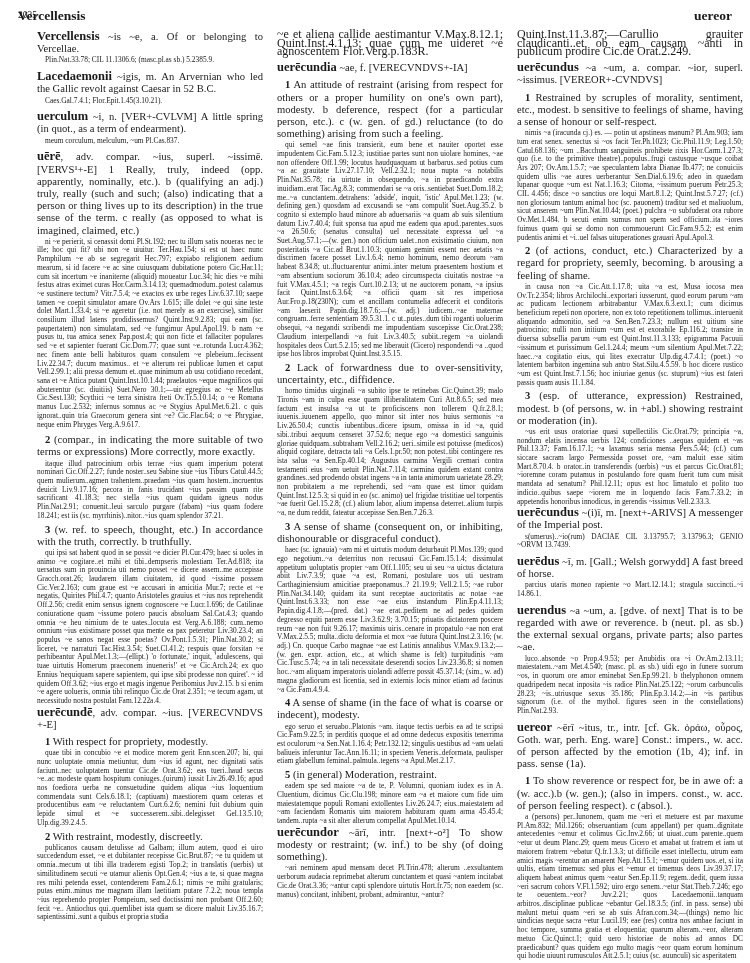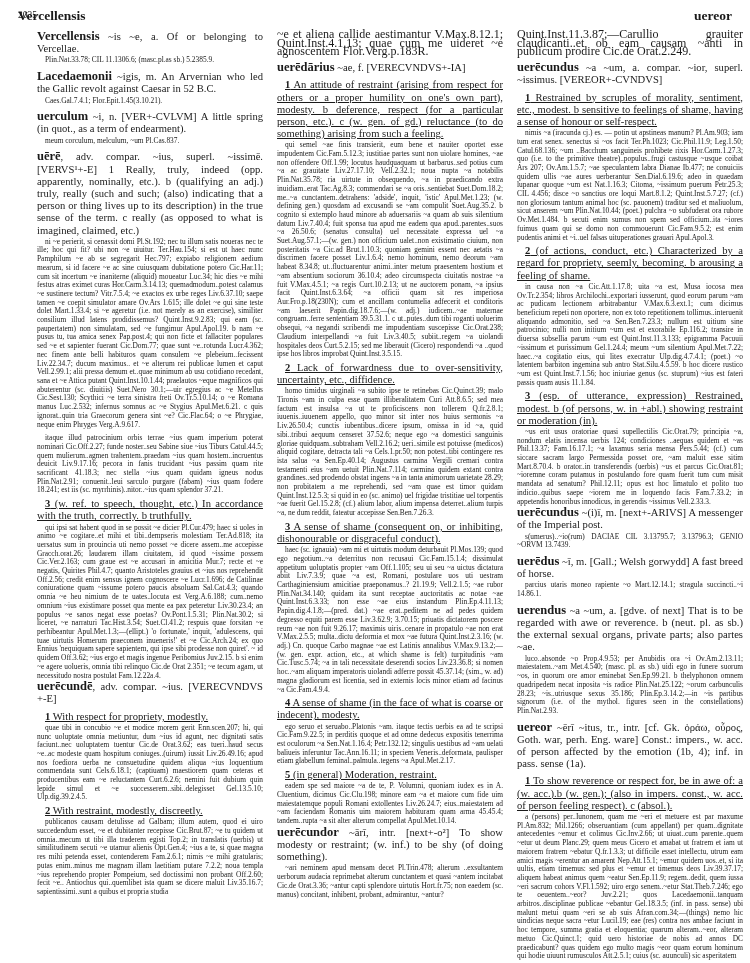--- a/index.html
+++ b/index.html
@@ -7,21 +7,21 @@
          font-family: "Liberation Serif", "DejaVu Serif", serif; color: #1a1a1a; }
   .header { position: absolute; top: 8px; left: 18px; right: 18px; height: 18px; }
   .header .left { position: absolute; left: 0; top: 0; font-weight: bold; font-size: 13.5px; }
   .header .center { position: absolute; left: 0; right: 0; top: 2px; text-align: left; font-size: 9.5px; }
   .header .right { position: absolute; right: 0; top: 0; font-weight: bold; font-size: 13.5px; }
   .cols { position: absolute; top: 30px; left: 26px; width: 708px; display: flex; gap: 14px; margin-left: 11px; }
   .col { width: 226px; flex: none; }
   .entry { margin-bottom: 5px; }
   .hw { font-weight: bold; font-size: 12.5px; }
   .def { font-size: 10.6px; line-height: 12.2px; text-align: justify; }
-  .sense { font-size: 10.6px; line-height: 12.2px; text-align: justify; margin-top: 3px; text-indent: 8px; text-decoration: underline; }
+  .sense { font-size: 10.6px; line-height: 12.2px; text-align: justify; margin-top: 3px; text-indent: 8px; }
   .num { font-weight: bold; }
   .cite { font-size: 7.4px; line-height: 8.7px; text-align: justify; text-indent: 8px; margin-top: 1px; }
   .cont { font-size: 12px; line-height: 8.7px; text-align: justify; }
 </style>
 </head>
 <body>
 
 <div class="header">
   <span class="left">Vercellensis</span>
   <div class="center">2035</div>
@@ -40,20 +40,21 @@
       </div>
       <div class="entry">
         <div class="def"><span class="hw">uerculum</span><span> ~i, n. [VER+-CVLVM] A little spring (in quot., as a term of endearment).</span></div>
         <div class="cite">meum corculum, melculum, ~um Pl.Cas.837.</div>
       </div>
       <div class="entry">
         <div class="def"><span class="hw">uērē</span><span>, adv. compar. ~ius, superl. ~issimē. [VERVS¹+-E] 1 Really, truly, indeed (opp. apparently, nominally, etc.). b (qualifying an adj.) truly, really (such and such; (also) indicating that a person or thing lives up to its description) in the true sense of the term. c really (as opposed to what is imagined, claimed, etc.)</span></div>
         <div class="cite">ni ~e perierit, si cenassit domi Pl.St.192; nec tu illum satis noueras nec te ille; hoc qui fit? ubi non ~e uiuitur. Ter.Hau.154; si est ut haec nunc Pamphilum ~e ab se segregarit Hec.797; expiabo religionem aedium mearum, si id facere ~e ac sine cuiusquam dubitatione potero Cic.Har.11; cum sit incertum ~e inaniterne (aliquid) moueatur Luc.34; hic dies ~e mihi festus atras eximet curas Hor.Carm.3.14.13; quemadmodum..potest calamus ~e sustinere tectum? Vitr.7.5.4; ~e exactos ex urbe reges Liv.6.37.10; saepe tamen ~e coepit simulator amare Ov.Ars 1.615; ille dolet ~e qui sine teste dolet Mart.1.33.4; si ~e ageretur (i.e. not merely as an exercise), similiter consilium illud latens prodidissemus? Quint.Inst.9.2.83; qui eam (sc. paupertatem) non simulatam, sed ~e fungimur Apul.Apol.19. b nam ~e pusus tu, tua amica senex Pap.post.4; qui non ficte et fallaciter populares sed ~e et sapienter fuerant Cic.Dom.77; quae sunt ~e..rotunda Lucr.4.362; nec finem ante belli habituros quam consulem ~e plebeium..fecissent Liv.22.34.7; ducum maximus.. et ~e alterum rei publicae lumen et caput Vell.2.99.1; alii pressa demum et..quae minimum ab usu cotidiano recedant, sana et ~e Attica putant Quint.Inst.10.1.44; praelautos ~eque magnificos qui abuterentur (sc. diuitiis) Suet.Nero 30.1;—uir egregius ac ~e Metellus Cic.Sest.130; Scythici ~e terra sinistra freti Ov.Tr.5.10.14; o ~e Romana manus Luc.2.532; infernus somnus ac ~e Stygius Apul.Met.6.21. c quis ignorat..quin tria Graecorum genera sint ~e? Cic.Flac.64; o ~e Phrygiae, neque enim Phryges Verg.A.9.617.</div>
       </div>
       <div class="sense-block">
+        <div class="sense"><span class="num">2</span><span> (compar., in indicating the more suitable of two terms or expressions) More correctly, more exactly.</span></div>
         <div class="cite">itaque illud patrocinium orbis terrae ~ius quam imperium poterat nominari Cic.Off.2.27; funde noster..seu Sabine siue ~ius Tiburs Catul.44.5; quem mulierum..agmen trahentem..praedam ~ius quam hostem..incruentus deuicit Liv.9.17.16; pecora in fanis trucidant ~ius passim quam rite sacrificant 41.18.3; nec stella ~ius quam quidam igneus nodus Plin.Nat.2.91; conuenit..leui sarculo purgare (fabam) ~ius quam fodere 18.241; est iis (sc. myrrhinis)..nitor..~ius quam splendor 37.21.</div>
       </div>
       <div class="sense-block">
         <div class="sense"><span class="num">3</span><span> (w. ref. to speech, thought, etc.) In accordance with the truth, correctly. b truthfully.</span></div>
         <div class="cite">qui ipsi sat habent quod in se possit ~e dicier Pl.Cur.479; haec si uoles in animo ~e cogitare..et mihi et tibi..dempseris molestiam Ter.Ad.818; ita uersatus sum in prouincia uti nemo posset ~e dicere assem..me accepisse Gracch.orat.26; laudarem illam ciuitatem, id quod ~issime possem Cic.Ver.2.163; cum graue est ~e accusari in amicitia Mur.7; recte et ~e negatis, Quirites Phil.4.7; quanto Aristoteles grauius et ~ius nos reprehendit Off.2.56; credit enim sensus ignem cognoscere ~e Lucr.1.696; de Catilinae coniuratione quam ~issume potero paucis absoluam Sal.Cat.4.3; quando omnia ~e heu nimium de te uates..locuta est Verg.A.6.188; cum..nemo omnium ~ius existimare posset qua mente ea pax peteretur Liv.30.23.4; an populus ~e sanos negat esse poetas? Ov.Pont.1.5.31; Plin.Nat.30.2; si liceret, ~e narraturi Tac.Hist.3.54; Suet.Cl.41.2; respuis quae forsitan ~e perhibeantur Apul.Met.1.3;—(ellipt.) 'o fortunate,' inquit, 'adulescens, qui tuae uirtutis Homerum praeconem inueneris!' et ~e Cic.Arch.24; ex quo Ennius 'nequiquam sapere sapientem, qui ipse sibi prodesse non quiret'. ~ id quidem Off.3.62; ~ius ergo et magis ingenue Peribomius Juv.2.15. b si enim ~e agere uolueris, omnia tibi relinquo Cic.de Orat 2.351; ~e tecum agam, ut necessitudo nostra postulat Fam.12.22a.4.</div>
       </div>
       <div class="entry">
         <div class="def"><span class="hw">uerēcundē</span><span>, adv. compar. ~ius. [VERECVNDVS +-E]</span></div>
       </div>
       <div class="sense-block">
@@ -61,21 +62,21 @@
         <div class="cite">quae tibi in concubio ~e et modice morem gerit Enn.scen.207; hi, qui nunc uoluptate omnia metiuntur, dum ~ius id agunt, nec dignitati satis faciunt..nec uoluptatem tuentur Cic.de Orat.3.62; eas tueri..haud secus ~e..ac modeste quam hospitum coniuges..(uirum) iussit Liv.26.49.16; apud nos foediora uerba ne consuetudine quidem aliqua ~ius loquentium commendata sunt Cels.6.18.1; (captiuam) maestiorem quam ceteras et producentibus eam ~e reluctantem Curt.6.2.6; nemini fuit dubium quin lepide simul et ~e successerem..sibi..delegisset Gel.13.5.10; Ulp.dig.39.2.4.5.</div>
       </div>
       <div class="sense-block">
         <div class="sense"><span class="num">2</span><span> With restraint, modestly, discreetly.</span></div>
         <div class="cite">publicanos causam detulisse ad Galbam; illum autem, quod ei uiro succedendum esset, ~e et dubitanter recepisse Cic.Brut.87; ~e tu quidem ut omnia..mecum ut tibi illa traderem egisti Top.2; in translatis (uerbis) ut similitudinem secuti ~e utamur alienis Opt.Gen.4; ~ius a te, si quae magna res mihi petenda esset, contenderem Fam.2.6.1; nimis ~e mihi gratularis; putas enim..minus me magnam illam laetitiam putare 7.2.2; noua templa ~ius reprehendo propter Pompeium, sed doctissimi non probant Off.2.60; fecit ~e.. Antiochus qui..quemlibet ista quam se dicere maluit Liv.35.16.7; sapientissimi..sunt a quibus et propria studia</div>
       </div>
     </div>
   <div class="col">
       <div class="cont entry">~e et aliena callide aestimantur V.Max.8.12.1; Quint.Inst.4.1.13; quae cum me uideret ~e agnoscentem Flor.Verg.p.183R.</div>
       <div class="entry">
-        <div class="def"><span class="hw">uerēdārius</span><span> ~ae, f. [VERECVNDVS+-IA]</span></div>
+        <div class="def"><span class="hw">uerēcundia</span><span> ~ae, f. [VERECVNDVS+-IA]</span></div>
       </div>
       <div class="sense-block">
         <div class="sense"><span class="num">1</span><span> An attitude of restraint (arising from respect for others or a proper humility on one's own part), modesty. b deference, respect (for a particular person, etc.). c (w. gen. of gd.) reluctance (to do something) arising from such a feeling.</span></div>
         <div class="cite">qui semel ~ae finis transierit, eum bene et nauiter oportet esse impudentem Cic.Fam.5.12.3; iustitiae partes sunt non uiolare homines, ~ae non offendere Off.1.99; locutus haudquaquam ut barbarus..sed potius cum ~a ac grauitate Liv.27.17.10; Vell.2.32.1; noua nupta ~a notabilis Plin.Nat.35.78; ria uirtute in obsequendo, ~a in praedicando extra inuidiam..erat Tac.Ag.8.3; commendari se ~a oris..sentiebat Suet.Dom.18.2; me..~a cunctantem..detrahens: 'adside', inquit, 'istic' Apul.Met.1.23; (w. defining gen.) quosdam ad excusandi se ~am compulit Suet.Aug.35.2. b cognito si extemplo haud minore ab aduersariis ~a quam ab suis silentium datum Liv.7.40.4; fuit sponsa tua apud me eadem qua apud..parentes..suos ~a 26.50.6; (senatus consulta) uel necessitate expressa uel ~a Suet.Aug.57.1;—(w. gen.) non officium ualet..non existimatio ciuium, non posteritatis ~a Cic.ad Brut.1.10.3; quoniam gemini essent nec aetatis ~a discrimen facere posset Liv.1.6.4; nemo hominum, nemo deorum ~am habeat 8.34.8; ut..fluctuarentur animi..inter metum praesentem hostium et ~am absentium sociorum 36.10.4; adeo circumspecta ciuitatis nostrae ~a fuit V.Max.4.5.1; ~a regis Curt.10.2.13; ut ne auctorem ponam, ~a ipsius facit Quint.Inst.6.3.64; ~a officii quam sit res imperiosa Aur.Fro.p.18(230N); cum et ancillam contumelia adfecerit et conditoris ~am laeserit Papin.dig.18.7.6;—(w. adj.) iudicem..~ae maternae congruam..ferre sententiam 39.5.31.1. c ut..putes..dum tibi roganti uoluerim obsequi, ~a negandi scribendi me impudentiam suscepisse Cic.Orat.238; Claudium interpellandi ~a fuit Liv.3.40.5; subiit..regem ~a uiolandi hospitales deos Curt.5.2.15; sed me liberauit (Cicero) respondendi ~a ..quod ipse hos libros improbat Quint.Inst.3.5.15.</div>
       </div>
       <div class="sense-block">
         <div class="sense"><span class="num">2</span><span> Lack of forwardness due to over-sensitivity, uncertainty, etc., diffidence.</span></div>
         <div class="cite">homo timidus uirginali ~a subito ipse te retinebas Cic.Quinct.39; malo Tironis ~am in culpa esse quam illiberalitatem Curi Att.8.6.5; sed mea factum est insulsa ~a ut te proficiscens non tollerem Q.fr.2.8.1; iuuenis..iuuenem appello, quo minor sit inter nos huius sermonis ~a Liv.26.50.4; cunctis iubentibus..dicere ipsum, omissa in id ~a, quid sibi..tribui aequum censeret 37.52.6; neque ego ~a domestici sanguinis gloriae quidquam..subtraham Vell.2.16.2; ueri..simile est potuisse (medicos) aliquid cogitare, detracta tali ~a Cels.1.pr.50; non potest..tibi contingere res ista salua ~a Sen.Ep.40.14; Augustus carmina Vergili cremari contra testamenti eius ~am uetuit Plin.Nat.7.114; carmina quidem extant contra grandines..sed prodendo obstat ingens ~a in tanta animorum uarietate 28.29; non probitatem a me reprehendi, sed ~am quae est timor quidam Quint.Inst.12.5.3; si quid in eo (sc. animo) uel frigidae tristitiae uel torpentis ~ae fuerit Gel.15.2.8; (cf.) alium labor, alium impensa deterret..alium turpis ~a, ne dum reddit, fateatur accepisse Sen.Ben.7.26.3.</div>
       </div>
       <div class="sense-block">

